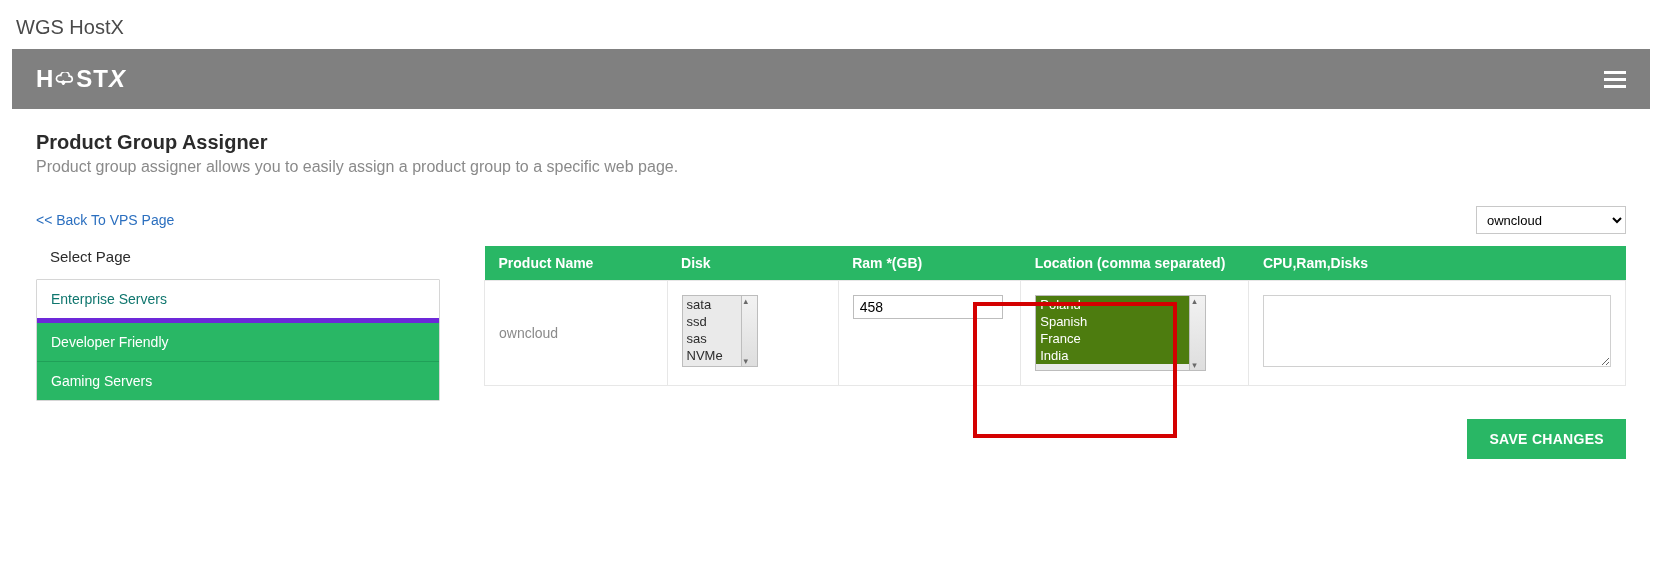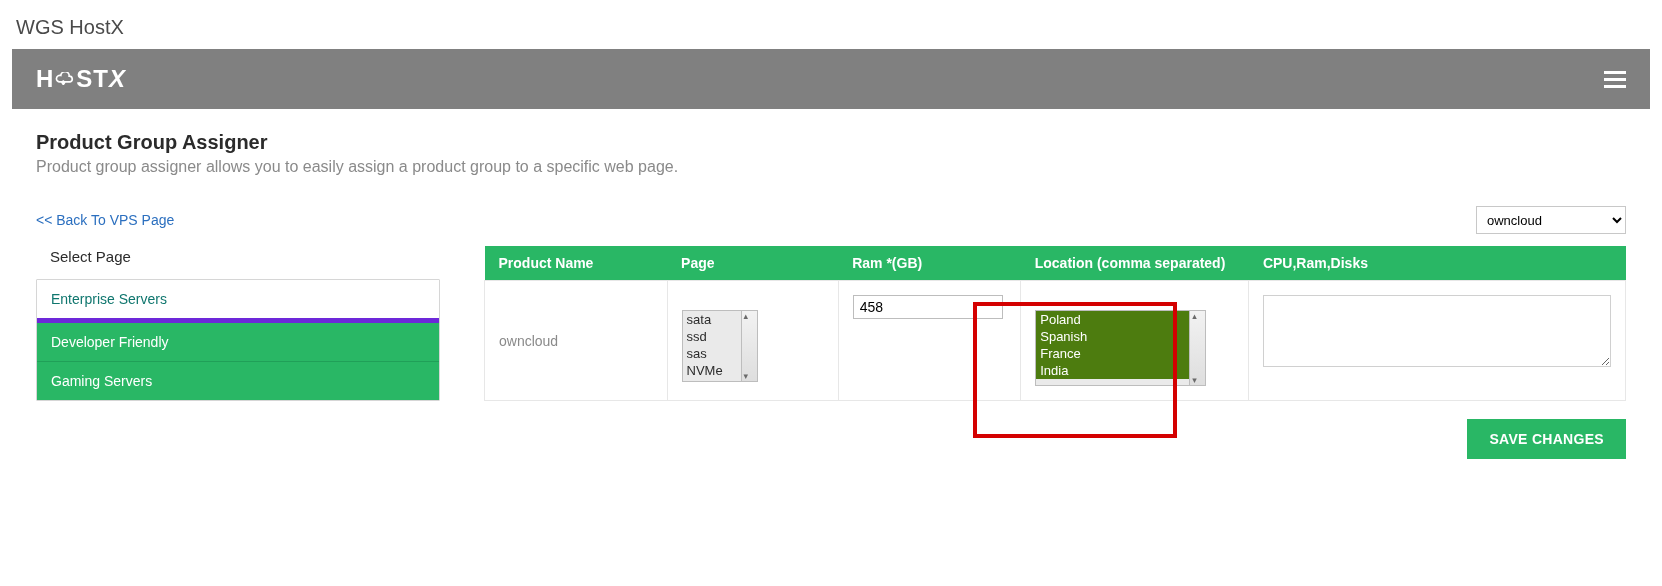--- a/index.html
+++ b/index.html
@@ -41,21 +41,21 @@
 
     table.data { width:100%; border-collapse: collapse; }
     table.data thead th { background:#29b765; color:#fff; text-align:left; padding: 9px 14px; font-weight:600; font-size:14px; }
     table.data tbody td { padding: 14px 14px; border:1px solid #e7e7e7; vertical-align: top; background:#fff; }
     table.data tbody tr td:first-child { color:#8a8a8a; vertical-align: middle; }
 
     .msel { width: 60px; height: 72px; border:1px solid #bdbdbd; background:#eaeaea; overflow:hidden; }
     .msel.loc { width: 155px; height: 76px; background:#eaeaea; }
     .msel .opt { padding: 1px 4px; font-size: 13px; color:#2b2b2b; cursor:default; user-select:none; }
     .msel .opt.sel { background:#4d7c0f; color:#fff; }
-    .msel-wrap { display:flex;margin-top:15px; }
+    .msel-wrap { display:flex; }
     .msel-scroll { width: 16px; background: linear-gradient(#f2f2f2,#dedede); border:1px solid #bdbdbd; border-left:none; position:relative; }
     .msel-scroll::before { content:"▴"; position:absolute; top:0; left:2px; font-size:9px; color:#6a6a6a;}
     .msel-scroll::after { content:"▾"; position:absolute; bottom:0; left:2px; font-size:9px; color:#6a6a6a;}
 
     input.ram { width: 150px; height: 24px; border:1px solid #bdbdbd; padding: 2px 6px; font-size:14px; }
 
     textarea.cpu { width: 100%; min-width:320px; height: 72px; border:1px solid #d0d0d0; resize: both; padding:4px 6px; font-size:13px; }
 
     .save-row { display:flex; justify-content:flex-end; padding: 18px 24px 0 24px; }
     .save-btn { background:#29b765; color:#fff; border:none; padding: 12px 22px; font-size: 14px; font-weight:600; cursor:pointer; letter-spacing: .3px; }
@@ -108,21 +108,21 @@
         <div class="dropdown-top">
           <select>
             <option>owncloud</option>
           </select>
         </div>
 
         <table class="data">
           <thead>
             <tr>
               <th style="width:16%">Product Name</th>
-              <th style="width:15%">Page</th>
+              <th style="width:15%">Disk</th>
               <th style="width:16%">Ram *(GB)</th>
               <th style="width:20%">Location (comma separated)</th>
               <th>CPU,Ram,Disks</th>
             </tr>
           </thead>
           <tbody>
             <tr>
               <td>owncloud</td>
               <td>
                 <div class="msel-wrap">

